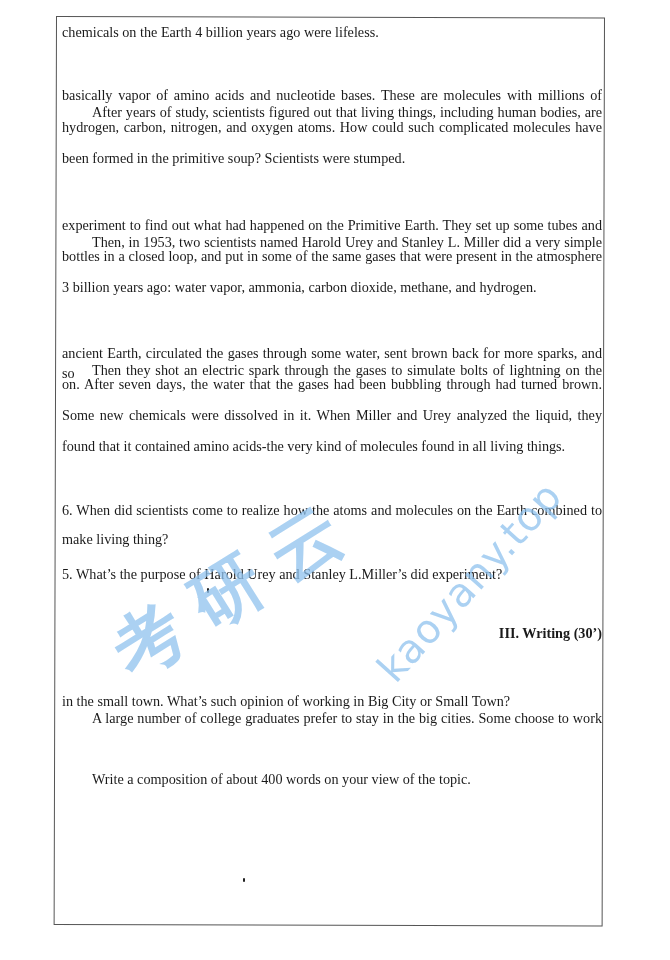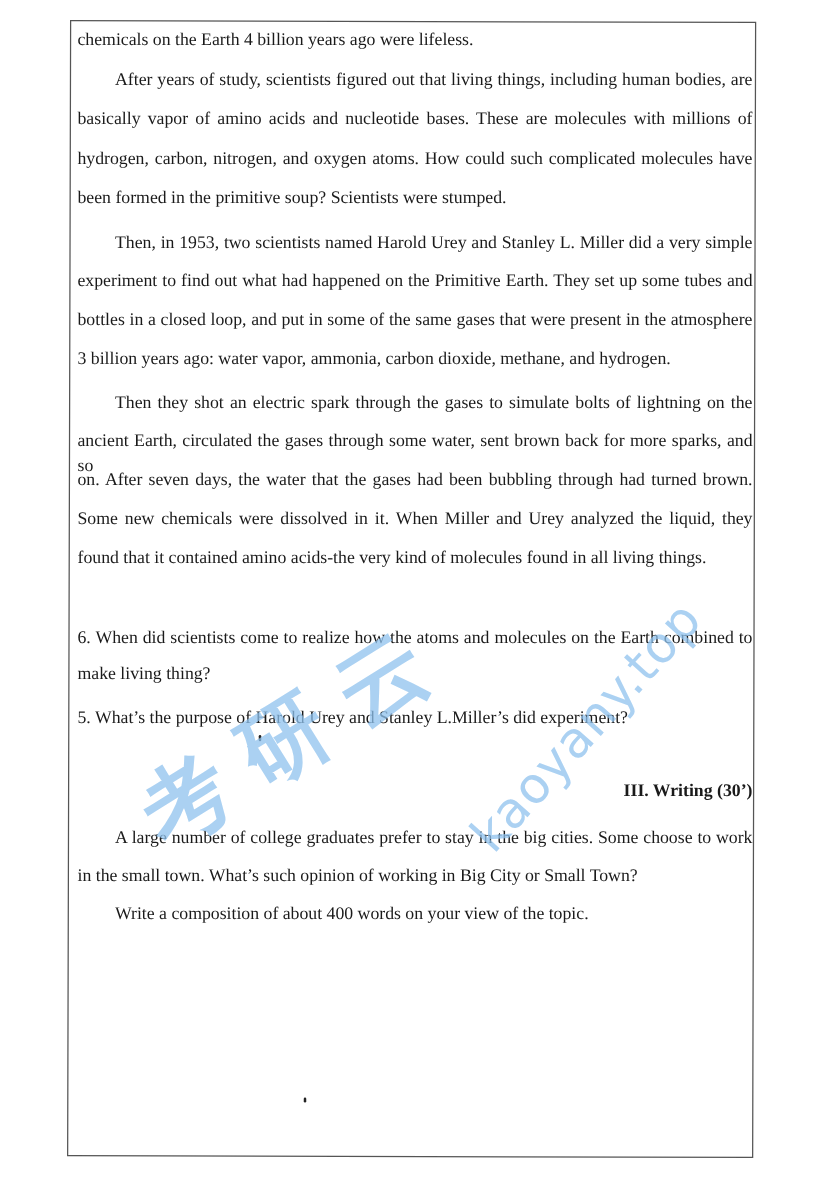--- a/index.html
+++ b/index.html
@@ -8,21 +8,21 @@
     font-family: "Liberation Serif", "DejaVu Serif", serif; color: #1a1a1a;
   }
   .page-frame {
     position: absolute; left: 56px; top: 16px; width: 549px; height: 909px;
     border: 1.3px solid #555; box-sizing: border-box;
     transform: rotate(0.15deg); transform-origin: top left;
   }
   .content { position: absolute; left: 62px; top: 18px; width: 540px; font-size: 14.2px; }
   .line { position: absolute; left: 0; width: 540px; white-space: nowrap; line-height: 20px; }
   .just { text-align: justify; text-align-last: justify; white-space: normal; }
-  .indent { padding-left: 30px; box-sizing: border-box; }
+  .indent { padding-left: 30px; box-sizing: border-box; margin-top: 48px; }
   .heading { font-weight: bold; text-align: right; }
   .watermark { position: absolute; pointer-events: none; color: #8fc2ee; opacity: 0.75; }
   .wm-cjk { font-family: "DejaVu Sans", sans-serif; font-size: 70px; font-weight: bold; transform: rotate(-32deg); transform-origin: left top; left: 95px; top: 620px; letter-spacing: 22px; }
   .wm-url { font-family: "DejaVu Sans", sans-serif; font-size: 40px; transform: rotate(-48deg); transform-origin: left top; left: 368px; top: 660px; letter-spacing: 1px; }
   .speck { position: absolute; width: 2px; height: 4px; background: #222; border-radius: 1px; }
 </style>
 </head>
 <body>
 
 <div class="page-frame"></div>

